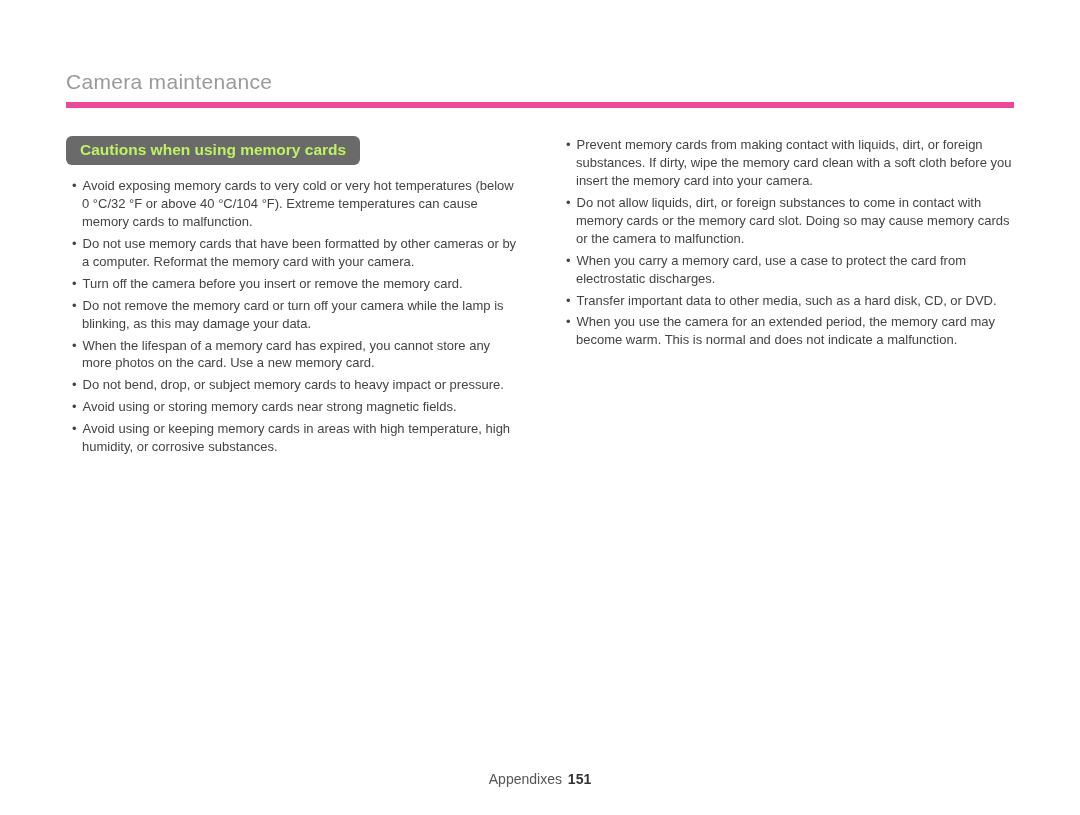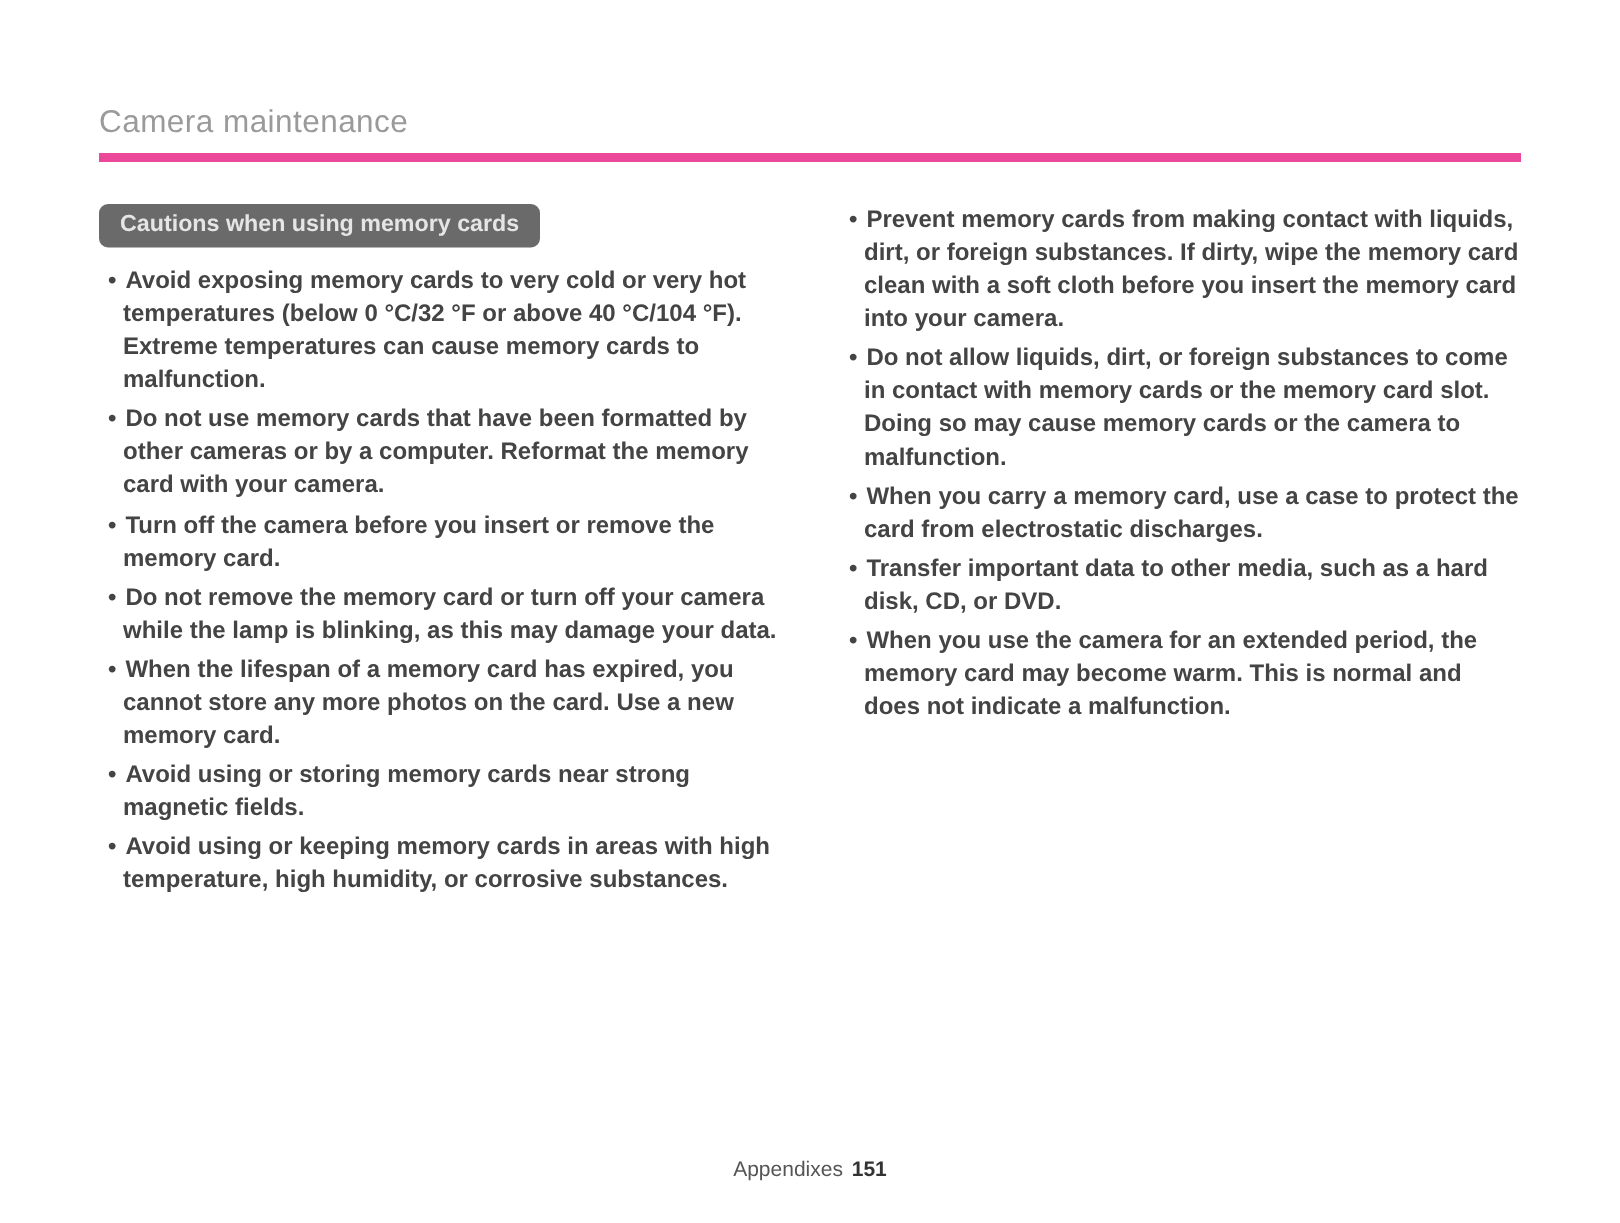--- a/index.html
+++ b/index.html
@@ -26,36 +26,36 @@
     display: flex;
     gap: 40px;
   }
   .col {
     flex: 1;
     min-width: 0;
   }
   .pill {
     display: inline-block;
     background: #6a6a6a;
-    color: #e5e5e5;
+    color: #bef264;
     font-size: 15.5px;
     font-weight: 600;
     padding: 5px 14px 6px;
     border-radius: 6px;
     margin-bottom: 12px;
   }
   ul.bullets {
     list-style: none;
     padding-left: 0;
   }
   ul.bullets li {
-    font-size: 16px;
+    font-size: 13px;
     line-height: 1.38;
     color: #444;
-    font-weight: 700;
+    font-weight: 400;
     padding-left: 16px;
     text-indent: -10px;
     margin-bottom: 4px;
   }
   ul.bullets li::before {
     content: "•";
     margin-right: 6px;
     color: #444;
   }
   .note-box {
@@ -100,20 +100,21 @@
 
 <div class="columns">
   <div class="col">
     <div class="pill">Cautions when using memory cards</div>
     <ul class="bullets">
       <li>Avoid exposing memory cards to very cold or very hot temperatures (below 0 °C/32 °F or above 40 °C/104 °F). Extreme temperatures can cause memory cards to malfunction.</li>
       <li>Do not use memory cards that have been formatted by other cameras or by a computer. Reformat the memory card with your camera.</li>
       <li>Turn off the camera before you insert or remove the memory card.</li>
       <li>Do not remove the memory card or turn off your camera while the lamp is blinking, as this may damage your data.</li>
       <li>When the lifespan of a memory card has expired, you cannot store any more photos on the card. Use a new memory card.</li>
+      <li>Do not bend, drop, or subject memory cards to heavy impact or pressure.</li>
       <li>Avoid using or storing memory cards near strong magnetic fields.</li>
       <li>Avoid using or keeping memory cards in areas with high temperature, high humidity, or corrosive substances.</li>
     </ul>
   </div>
 
   <div class="col">
     <ul class="bullets">
       <li>Prevent memory cards from making contact with liquids, dirt, or foreign substances. If dirty, wipe the memory card clean with a soft cloth before you insert the memory card into your camera.</li>
       <li>Do not allow liquids, dirt, or foreign substances to come in contact with memory cards or the memory card slot. Doing so may cause memory cards or the camera to malfunction.</li>
       <li>When you carry a memory card, use a case to protect the card from electrostatic discharges.</li>

